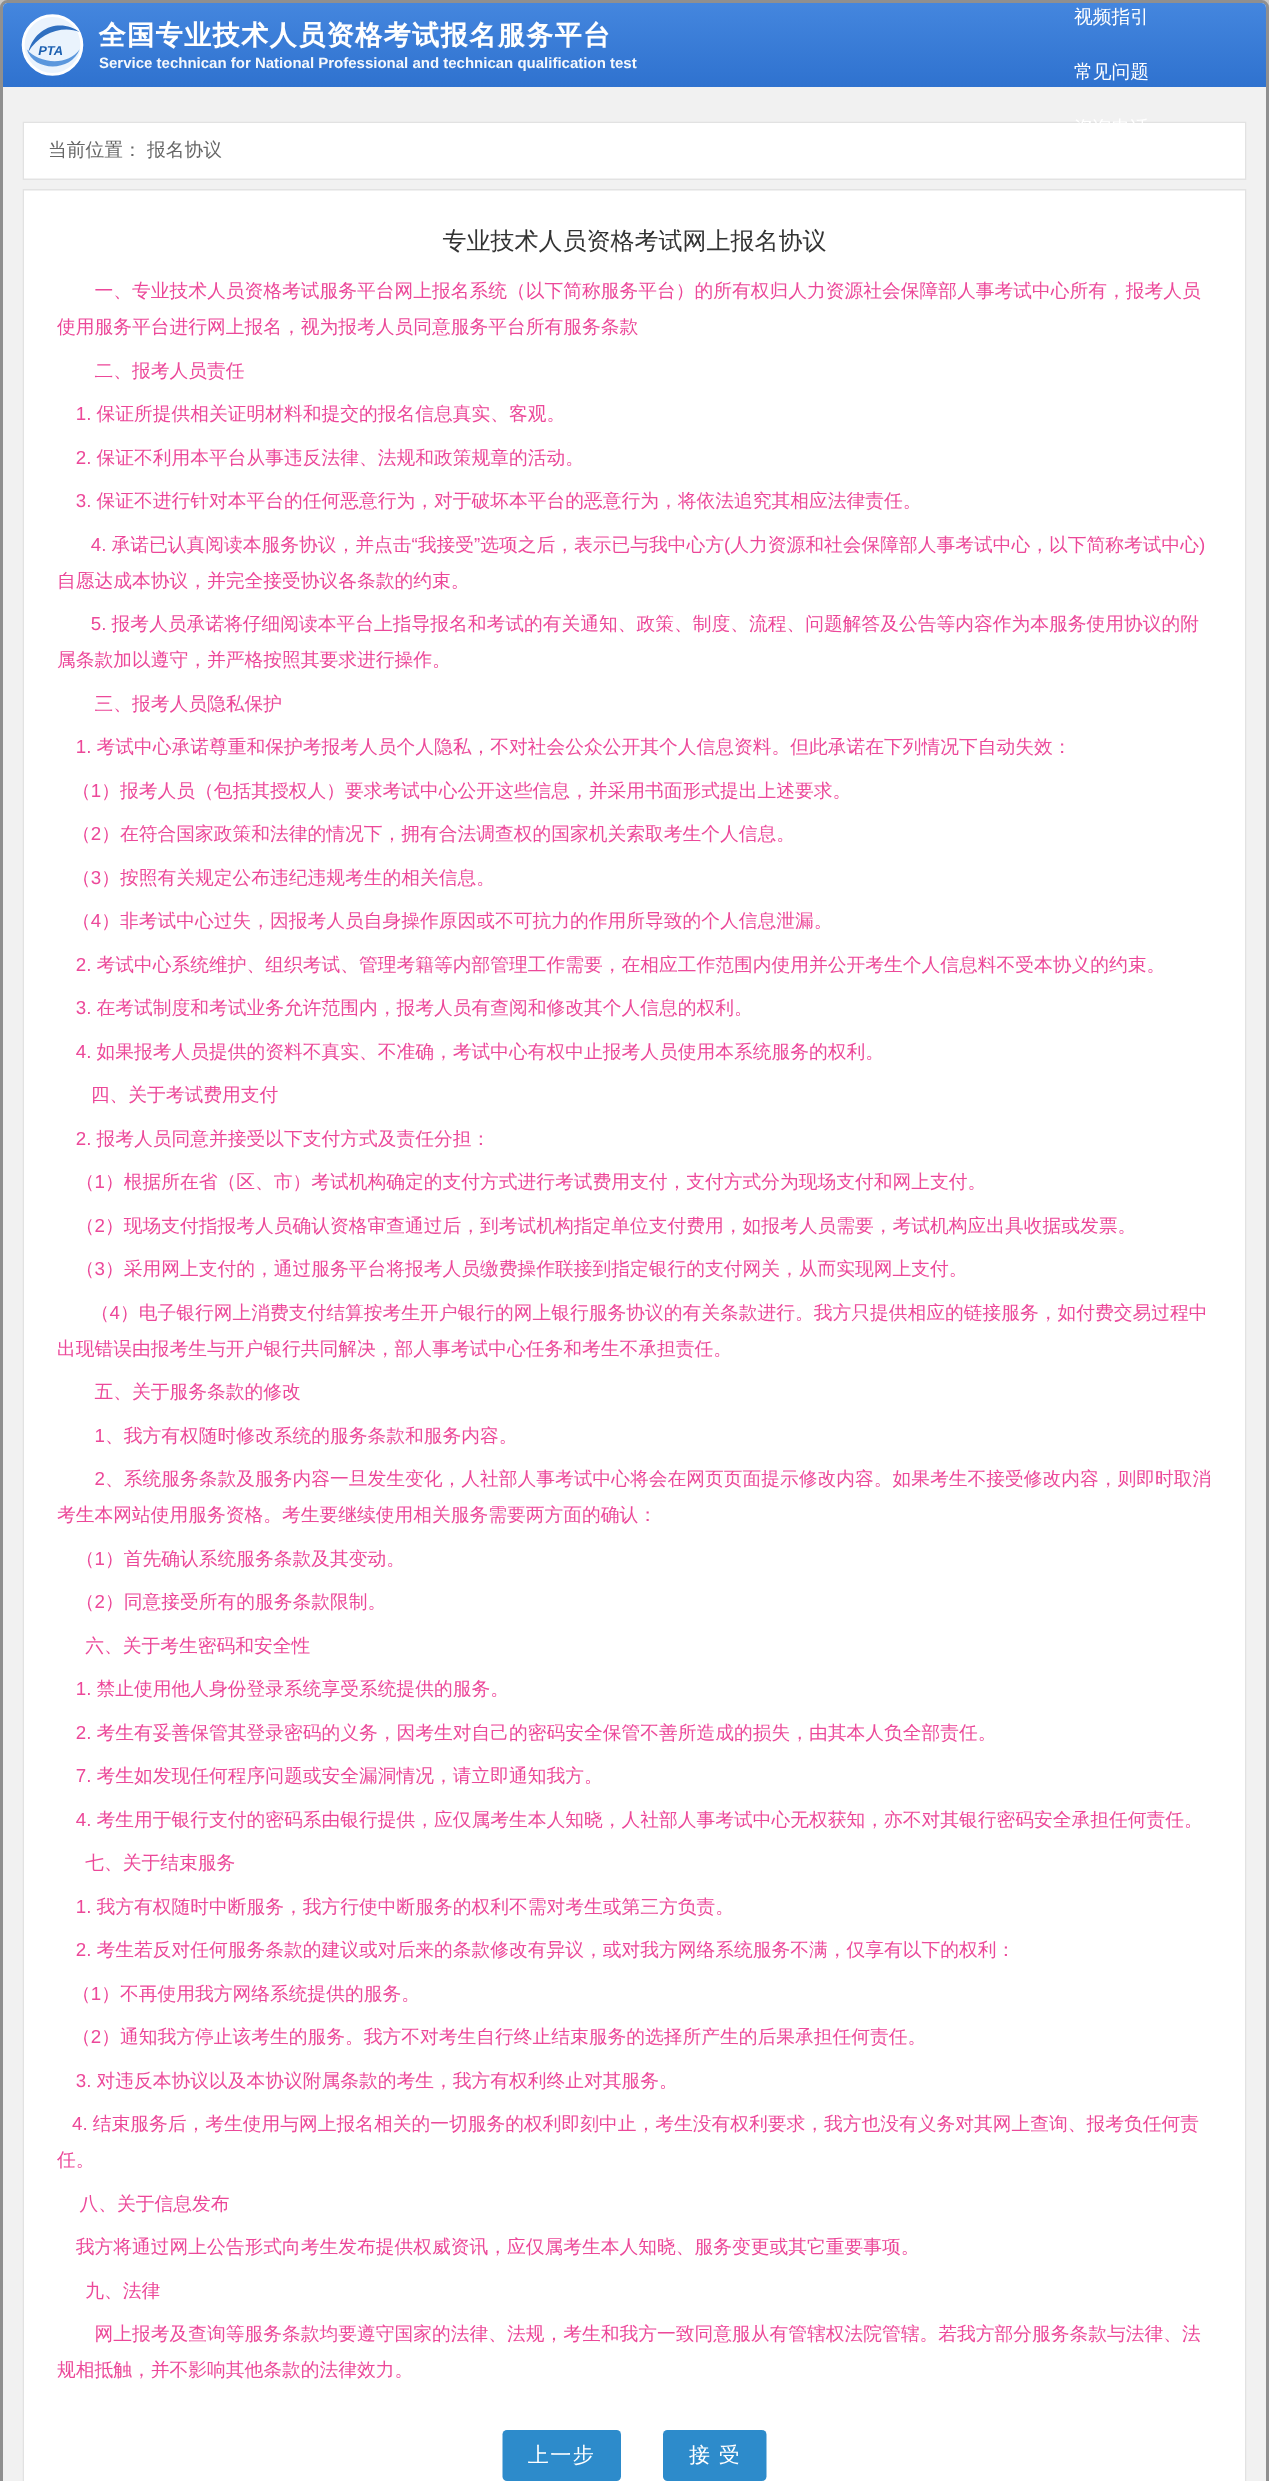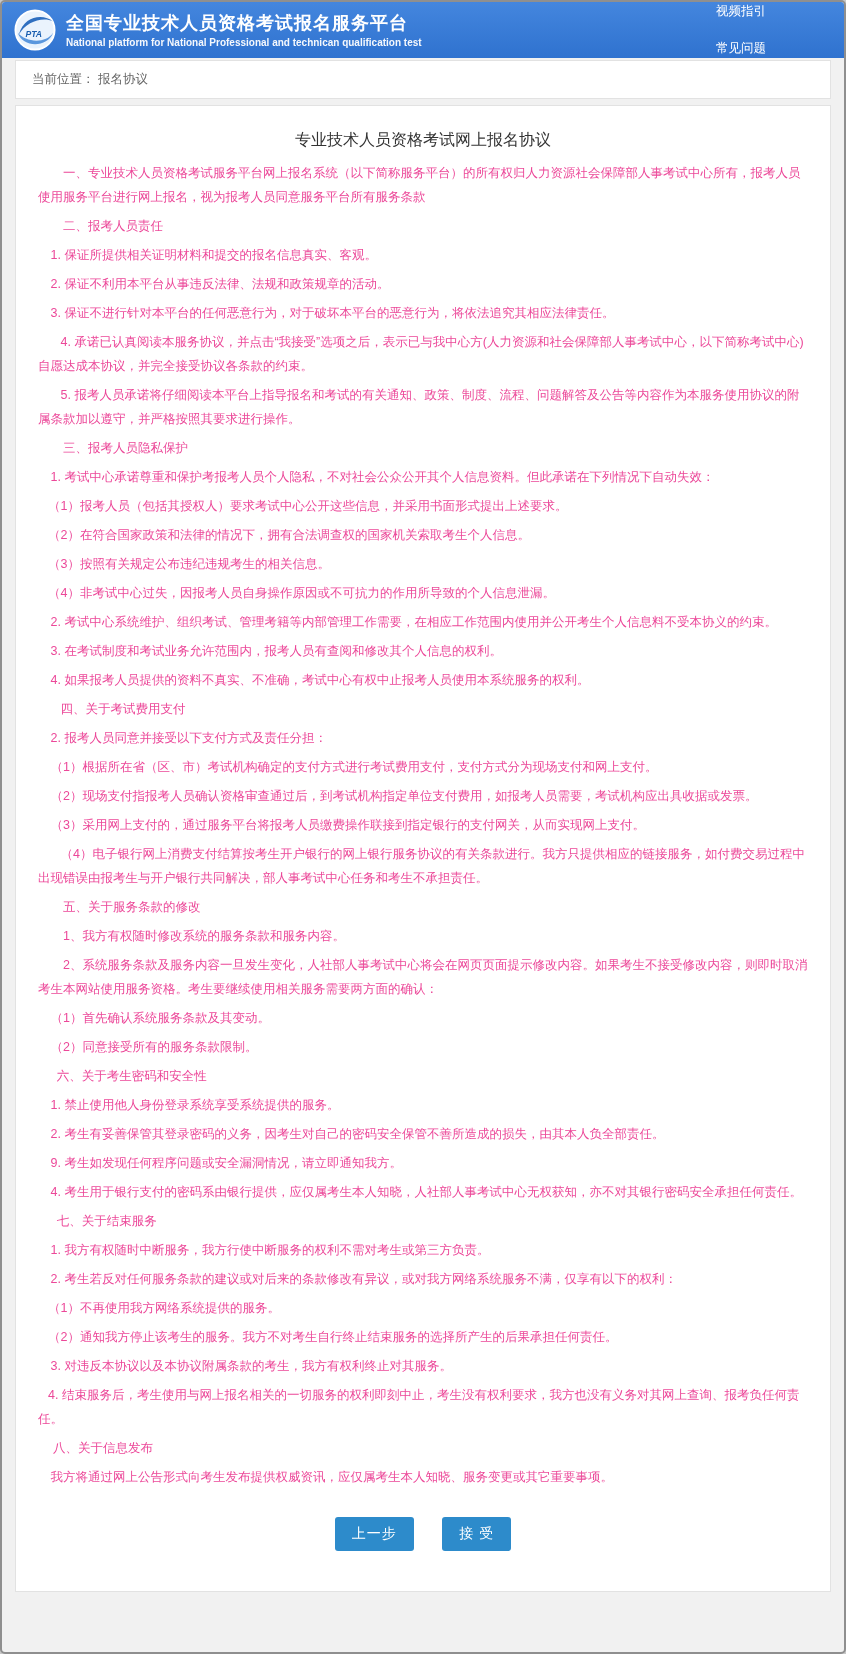--- a/index.html
+++ b/index.html
@@ -8,21 +8,21 @@
   
   .header{height:56px;background:linear-gradient(180deg,#4486de,#2f72cf);display:flex;align-items:center;
           padding:0 12px;box-sizing:border-box;}
   .logo{width:42px;height:42px;flex:0 0 auto;}
   .brand{margin-left:10px;color:#fff;}
   .brand-title{font-size:18px;font-weight:bold;letter-spacing:1px;line-height:1.25;}
   .brand-sub{font-size:10px;font-weight:bold;opacity:.95;margin-top:2px;}
   .nav{margin-left:auto;display:flex;gap:20px;padding-right:66px;flex-direction:column;}
   .nav-item{color:#fff;font-size:12.5px;cursor:pointer;white-space:nowrap;}
   
-  .crumb-box{margin:2px 13px 0;background:#fff;border:1px solid #e2e2e2;padding:10px 16px;
+  .crumb-box{margin:23px 13px 0;background:#fff;border:1px solid #e2e2e2;padding:10px 16px;
              font-size:12.5px;color:#666;}
   
   .content-box{margin:6px 13px 14px;background:#fff;border:1px solid #e2e2e2;
                padding:6px 22px 26px;box-sizing:border-box;}
   .doc-title{text-align:center;font-size:16px;color:#333;font-weight:400;margin:18px 0 10px;}
   .para{font-size:12.5px;color:#ec4899;line-height:24px;margin:5px 0;}
   
   .btn-row{text-align:center;margin:28px 0 14px;}
   .btn{display:inline-block;border:none;color:#fff;font-size:14px;padding:8px 17px;border-radius:3px;
        margin:0 12px;cursor:pointer;font-family:inherit;letter-spacing:1px;}
@@ -34,21 +34,21 @@
 
   <div class="header">
     <svg class="logo" viewBox="0 0 44 44" width="42" height="42">
       <circle cx="22" cy="22" r="20.5" fill="#eaf3fd" stroke="#ffffff" stroke-width="2"></circle>
       <path d="M5 27 C13 13, 30 8, 41 13 C31 5, 11 6, 5 27 Z" fill="#2f6fc0"></path>
       <path d="M4 25 C12 35, 33 37, 41 25 C35 41, 9 41, 4 25 Z" fill="#5b97dd"></path>
       <text x="12" y="29" font-size="9" font-weight="bold" font-style="italic" fill="#1b5fb0">PTA</text>
     </svg>
     <div class="brand">
       <div class="brand-title">全国专业技术人员资格考试报名服务平台</div>
-      <div class="brand-sub">National platform for National Professional and technican qualification test</div>
+      <div class="brand-sub">Service technican for National Professional and technican qualification test</div>
     </div>
     <div class="nav">
         <span class="nav-item">主页</span>
         <span class="nav-item">视频指引</span>
         <span class="nav-item">常见问题</span>
         <span class="nav-item">咨询电话</span>
       </div>
   </div>
 
   <div class="crumb-box">
@@ -82,31 +82,33 @@
         <p class="para" style="text-indent: 1em;">（3）采用网上支付的，通过服务平台将报考人员缴费操作联接到指定银行的支付网关，从而实现网上支付。</p>
         <p class="para" style="text-indent: 1.8em;">（4）电子银行网上消费支付结算按考生开户银行的网上银行服务协议的有关条款进行。我方只提供相应的链接服务，如付费交易过程中出现错误由报考生与开户银行共同解决，部人事考试中心任务和考生不承担责任。</p>
         <p class="para" style="text-indent: 2em;">五、关于服务条款的修改</p>
         <p class="para" style="text-indent: 2em;">1、我方有权随时修改系统的服务条款和服务内容。</p>
         <p class="para" style="text-indent: 2em;">2、系统服务条款及服务内容一旦发生变化，人社部人事考试中心将会在网页页面提示修改内容。如果考生不接受修改内容，则即时取消考生本网站使用服务资格。考生要继续使用相关服务需要两方面的确认：</p>
         <p class="para" style="text-indent: 1em;">（1）首先确认系统服务条款及其变动。</p>
         <p class="para" style="text-indent: 1em;">（2）同意接受所有的服务条款限制。</p>
         <p class="para" style="text-indent: 1.5em;">六、关于考生密码和安全性</p>
         <p class="para" style="text-indent: 1em;">1. 禁止使用他人身份登录系统享受系统提供的服务。</p>
         <p class="para" style="text-indent: 1em;">2. 考生有妥善保管其登录密码的义务，因考生对自己的密码安全保管不善所造成的损失，由其本人负全部责任。</p>
-        <p class="para" style="text-indent: 1em;">9. 考生如发现任何程序问题或安全漏洞情况，请立即通知我方。</p>
+        <p class="para" style="text-indent: 1em;">7. 考生如发现任何程序问题或安全漏洞情况，请立即通知我方。</p>
         <p class="para" style="text-indent: 1em;">4. 考生用于银行支付的密码系由银行提供，应仅属考生本人知晓，人社部人事考试中心无权获知，亦不对其银行密码安全承担任何责任。</p>
         <p class="para" style="text-indent: 1.5em;">七、关于结束服务</p>
         <p class="para" style="text-indent: 1em;">1. 我方有权随时中断服务，我方行使中断服务的权利不需对考生或第三方负责。</p>
         <p class="para" style="text-indent: 1em;">2. 考生若反对任何服务条款的建议或对后来的条款修改有异议，或对我方网络系统服务不满，仅享有以下的权利：</p>
         <p class="para" style="text-indent: 0.8em;">（1）不再使用我方网络系统提供的服务。</p>
         <p class="para" style="text-indent: 0.8em;">（2）通知我方停止该考生的服务。我方不对考生自行终止结束服务的选择所产生的后果承担任何责任。</p>
         <p class="para" style="text-indent: 1em;">3. 对违反本协议以及本协议附属条款的考生，我方有权利终止对其服务。</p>
         <p class="para" style="text-indent: 0.8em;">4. 结束服务后，考生使用与网上报名相关的一切服务的权利即刻中止，考生没有权利要求，我方也没有义务对其网上查询、报考负任何责任。</p>
         <p class="para" style="text-indent: 1.2em;">八、关于信息发布</p>
         <p class="para" style="text-indent: 1em;">我方将通过网上公告形式向考生发布提供权威资讯，应仅属考生本人知晓、服务变更或其它重要事项。</p>
+        <p class="para" style="text-indent: 1.5em;">九、法律</p>
+        <p class="para" style="text-indent: 2em;">网上报考及查询等服务条款均要遵守国家的法律、法规，考生和我方一致同意服从有管辖权法院管辖。若我方部分服务条款与法律、法规相抵触，并不影响其他条款的法律效力。</p>
       </div>
     <div class="btn-row">
       <button class="btn" style="background: rgb(45, 139, 203);">上一步</button>
       <button class="btn" style="background: rgb(45, 139, 203);">接  受</button>
     </div>
   </div>
 
 </div>
 
 </body></html>

